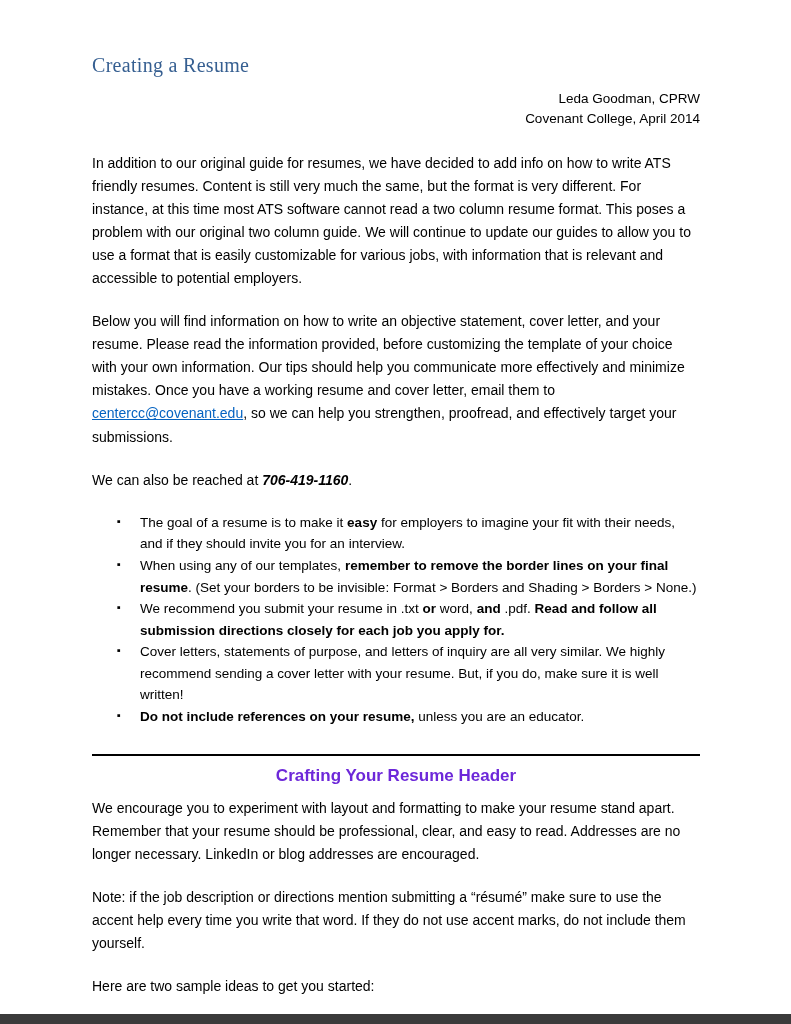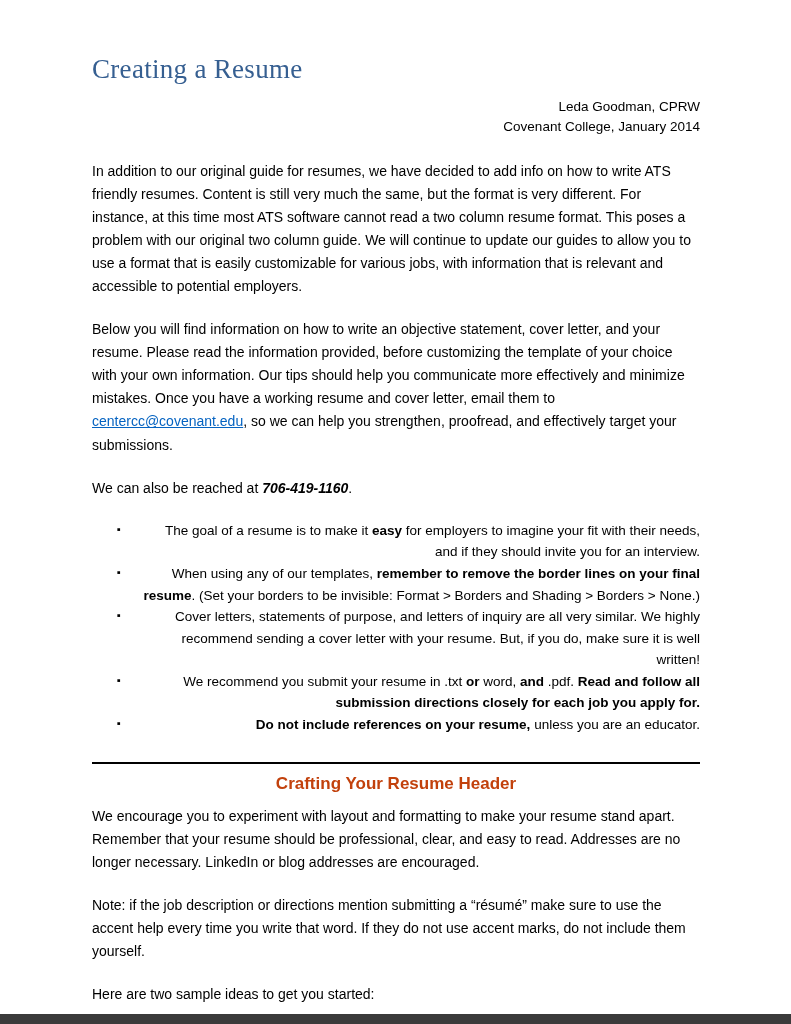--- a/index.html
+++ b/index.html
@@ -10,64 +10,64 @@
     color: #000000;
     font-family: "Liberation Sans", sans-serif;
     position: relative;
     overflow: hidden;
   }
   .page { padding: 54px 91px 0 92px; box-sizing: border-box; }
   .doc-title {
     font-family: "Liberation Serif", serif;
     font-weight: 400;
     color: #365F91;
-    font-size: 27px;
+    font-size: 20px;
     margin: 0 0 12px 0;
     letter-spacing: 0.3px;
   }
   .byline { text-align: right; font-size: 13.5px; line-height: 1.5; margin: 0 0 22px 0; }
   .para { font-size: 14px; line-height: 1.65; margin: 0 0 20px 0; }
   a.doclink { color: #0563C1; text-decoration: underline; cursor: pointer; margin-top: 9px; }
-  ul.bullets { list-style: none; margin: 6px 0 26px 0; padding: 0; text-align: right; }
+  ul.bullets { list-style: none; margin: 6px 0 26px 0; padding: 0; }
   ul.bullets li {
     position: relative;
     margin: 0 0 0 24px;
     padding-left: 24px;
     font-size: 13.5px;
     line-height: 1.6;
   }
   ul.bullets li::before { content: "▪"; position: absolute; left: 1px; top: 1px; font-size: 11px; }
   .divider { border: none; border-top: 2px solid #000000; margin: 14px 0 10px 0; }
-  .section-heading { text-align: center; color: #c2410c; font-weight: 700; font-size: 17px; margin: 0 0 11px 0; }
+  .section-heading { text-align: center; color: #6d28d9; font-weight: 700; font-size: 17px; margin: 0 0 11px 0; }
   .sample1-name { text-align: right; font-size: 19px; margin: 16px 0 8px 0; }
   .bottom-bar { position: absolute; left: 0; bottom: 0; width: 791px; height: 10px; background: #3b3b3b; }
 </style>
 </head>
 <body>
 
 <div class="page">
 
   <h1 class="doc-title">Creating a Resume</h1>
 
   <div class="byline">
     <div>Leda Goodman, CPRW</div>
-    <div>Covenant College, January 2014</div>
+    <div>Covenant College, April 2014</div>
   </div>
 
   <p class="para">In addition to our original guide for resumes, we have decided to add info on how to write ATS friendly resumes.  Content is still very much the same, but the format is very different. For instance, at this time most ATS software cannot read a two column resume format. This poses a problem with our original two column guide. We will continue to update our guides to allow you to use a format that is easily customizable for various jobs, with information that is relevant and accessible to potential employers.</p>
 
   <p class="para"><span>Below you will find information on how to write an objective statement, cover letter, and your resume. Please read the information provided, before customizing the template of your choice with your own information. Our tips should help you communicate more effectively and minimize mistakes. Once you have a working resume and cover letter, email them to </span><a class="doclink">centercc@covenant.edu</a><span>, so we can help you strengthen, proofread, and effectively target your submissions.</span></p>
 
   <p class="para"><span>We can also be reached at </span><span style="font-weight: 700; font-style: italic;">706-419-1160</span><span>.</span></p>
 
   <ul class="bullets">
     <li><span>The goal of a resume is to make it </span><span style="font-weight: 700;">easy</span><span> for employers to imagine your fit with their needs, and if they should invite you for an interview.</span></li>
     <li><span>When using any of our templates, </span><span style="font-weight: 700;">remember to remove the border lines on your final resume</span><span>. (Set your borders to be invisible: Format &gt; Borders and Shading &gt; Borders &gt; None.)</span></li>
+    <li><span>We recommend you submit your resume in .txt </span><span style="font-weight: 700;">or</span><span> word, </span><span style="font-weight: 700;">and</span><span> .pdf. </span><span style="font-weight: 700;">Read and follow all submission directions closely for each job you apply for.</span></li>
     <li><span>Cover letters, statements of purpose, and letters of inquiry are all very similar. We highly recommend sending a cover letter with your resume. But, if you do, make sure it is well written!</span></li>
-    <li><span>We recommend you submit your resume in .txt </span><span style="font-weight: 700;">or</span><span> word, </span><span style="font-weight: 700;">and</span><span> .pdf. </span><span style="font-weight: 700;">Read and follow all submission directions closely for each job you apply for.</span></li>
     <li><span style="font-weight: 700;">Do not include references on your resume,</span><span> unless you are an educator.</span></li>
   </ul>
 
   <hr class="divider">
 
   <h2 class="section-heading">Crafting Your Resume Header</h2>
 
   <p class="para">We encourage you to experiment with layout and formatting to make your resume stand apart. Remember that your resume should be professional, clear, and easy to read. Addresses are no longer necessary. LinkedIn or blog addresses are encouraged.</p>
 
   <p class="para">Note: if the job description or directions mention submitting a “résumé” make sure to use the accent help every time you write that word. If they do not use accent marks, do not include them yourself.</p>

